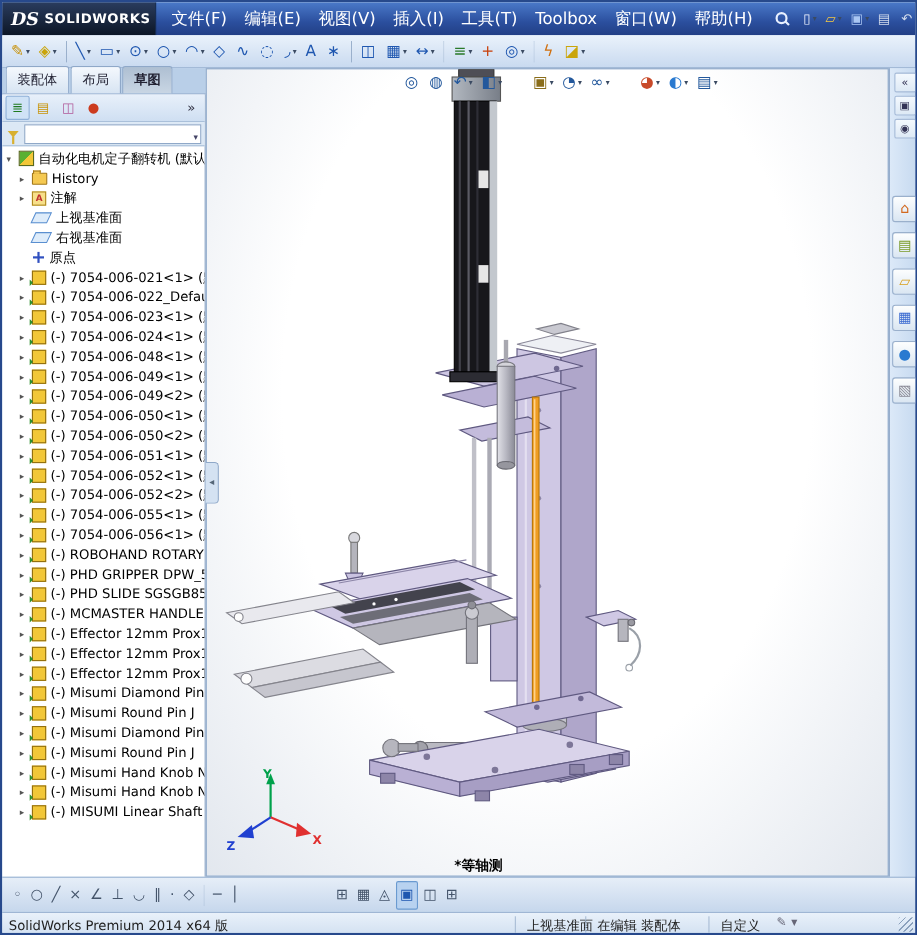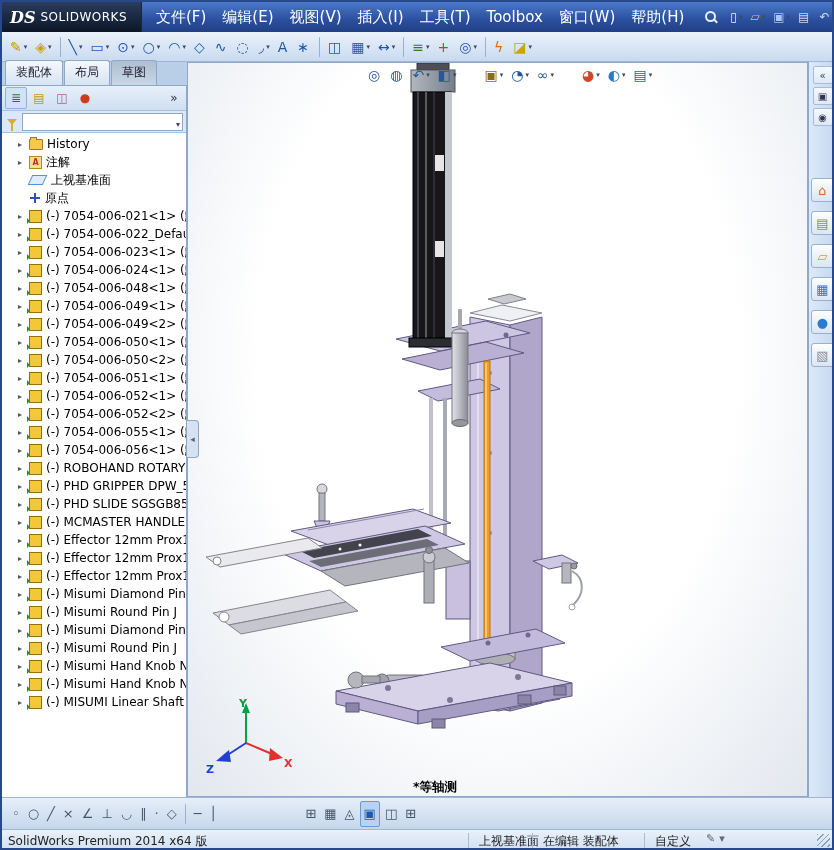--- a/index.html
+++ b/index.html
@@ -5,21 +5,21 @@
   html,body{margin:0;padding:0;background:#9db4cf;}
   .window{position:relative;width:834px;height:850px;box-sizing:border-box;border:2px solid #27498c;
           background:#cfe0f2;font-family:"DejaVu Sans","Liberation Sans",sans-serif;overflow:hidden;}
 
   
   .titlebar{position:absolute;left:0;top:0;width:100%;height:30px;display:flex;align-items:center;
             background:linear-gradient(#4a79c9,#2b4f9e 60%,#223f85);color:#fff;}
   .logo{width:140px;height:30px;flex:none;background:linear-gradient(180deg,#2a3c5e,#0c1626);
         display:flex;align-items:center;gap:5px;padding-left:8px;box-sizing:border-box;border-right:1px solid #16294a;}
   .logo-ds{font-size:16px;font-weight:bold;font-style:italic;font-family:"DejaVu Serif",serif;}
-  .logo-text{font-size:12px;font-weight:normal;letter-spacing:.5px;}
+  .logo-text{font-size:12px;font-weight:bold;letter-spacing:.5px;}
   .menus{display:flex;margin-left:6px;}
   .menu-item{padding:3px 8px;font-size:15px;cursor:default;white-space:nowrap;}
   .search-icon{position:relative;width:14px;height:14px;margin-left:12px;flex:none;}
   .search-icon::before{content:"";position:absolute;left:1px;top:1px;width:7px;height:7px;border:2px solid #e8f0ff;border-radius:50%;}
   .search-icon::after{content:"";position:absolute;left:9px;top:10px;width:5px;height:2px;background:#e8f0ff;transform:rotate(45deg);}
   .qa-icons{display:flex;align-items:center;margin-left:8px;}
   .win-btns{margin-left:auto;display:flex;align-items:center;padding-right:4px;}
   .win-btn{width:22px;height:17px;margin-left:3px;border:1px solid #a8c0e8;border-radius:3px;
            background:linear-gradient(#6a90d4,#3a5ca8);color:#fff;font-size:10px;
            display:inline-flex;align-items:center;justify-content:center;}
@@ -38,21 +38,21 @@
   
   .toolbar2{position:absolute;left:0;top:30px;width:100%;height:30px;box-sizing:border-box;
             background:linear-gradient(#eaf2fb,#c9daf0);border-bottom:1px solid #9fb6d4;
             display:flex;align-items:center;padding-left:4px;}
 
   
   .cm-tabs{position:absolute;left:0;top:60px;width:185px;height:24px;box-sizing:border-box;
            background:#b9cfe8;display:flex;align-items:flex-end;padding-left:3px;border-bottom:1px solid #8fa8c8;}
   .cm-tab{font-size:12px;padding:3px 10px 4px;margin-right:1px;border:1px solid #8fa8c8;border-bottom:none;
           border-radius:3px 3px 0 0;background:linear-gradient(#f4f8fd,#d7e4f2);color:#223;}
-  .cm-tab.active{background:linear-gradient(#aebfd2,#c9d6e4);font-weight:normal;}
+  .cm-tab.active{background:linear-gradient(#aebfd2,#c9d6e4);font-weight:bold;}
 
   
   .panel{position:absolute;left:0;top:84px;width:185px;height:711px;box-sizing:border-box;
          background:#fff;border-right:1px solid #8fa8c8;}
   .panel-head{height:24px;background:linear-gradient(#e8f0fa,#cfdff2);display:flex;align-items:center;
               padding:0 3px;border-bottom:1px solid #aac0da;}
   .ph-icon{width:20px;height:20px;display:inline-flex;align-items:center;justify-content:center;
            font-size:12px;color:var(--c,#333);border:1px solid transparent;border-radius:2px;margin-right:1px;}
   .ph-icon.active{background:#cfe2f6;border-color:#8fb0d8;}
   .ph-icon.spring{margin-left:auto;width:14px;}
@@ -289,34 +289,44 @@
         <span class="ph-icon" style="--c: #cc3b1e;">●</span>
         <span class="ph-icon spring" style="--c: #334;">»</span>
     </div>
     <div class="panel-filter">
       <span class="funnel-icon"></span>
       <span class="filter-box">
           <span class="dd"></span>
         </span>
     </div>
     <div class="tree">
+      <div class="tree-row">
+        <span class="tw-arrow open"></span>
+        <span class="ico-asm"></span>
+        <span class="tree-label">自动化电机定子翻转机 (默认</span>
+      </div>
       <div class="tree-row indent">
         <span class="tw-arrow"></span>
         <span class="ico-folder"></span>
         <span class="tree-label">History</span>
       </div>
       <div class="tree-row indent">
         <span class="tw-arrow"></span>
         <span class="ico-ann"></span>
         <span class="tree-label">注解</span>
       </div>
       <div class="tree-row indent">
         <span class="tw-arrow none"></span>
         <span class="ico-plane"></span>
         <span class="tree-label">上视基准面</span>
+      </div>
+      <div class="tree-row indent">
+        <span class="tw-arrow none"></span>
+        <span class="ico-plane"></span>
+        <span class="tree-label">右视基准面</span>
       </div>
       <div class="tree-row indent">
         <span class="tw-arrow none"></span>
         <span class="ico-origin"></span>
         <span class="tree-label">原点</span>
       </div>
       <div class="tree-parts">
         <div class="tree-row indent">
             <span class="tw-arrow"></span>
             <span class="ico-part"></span>

